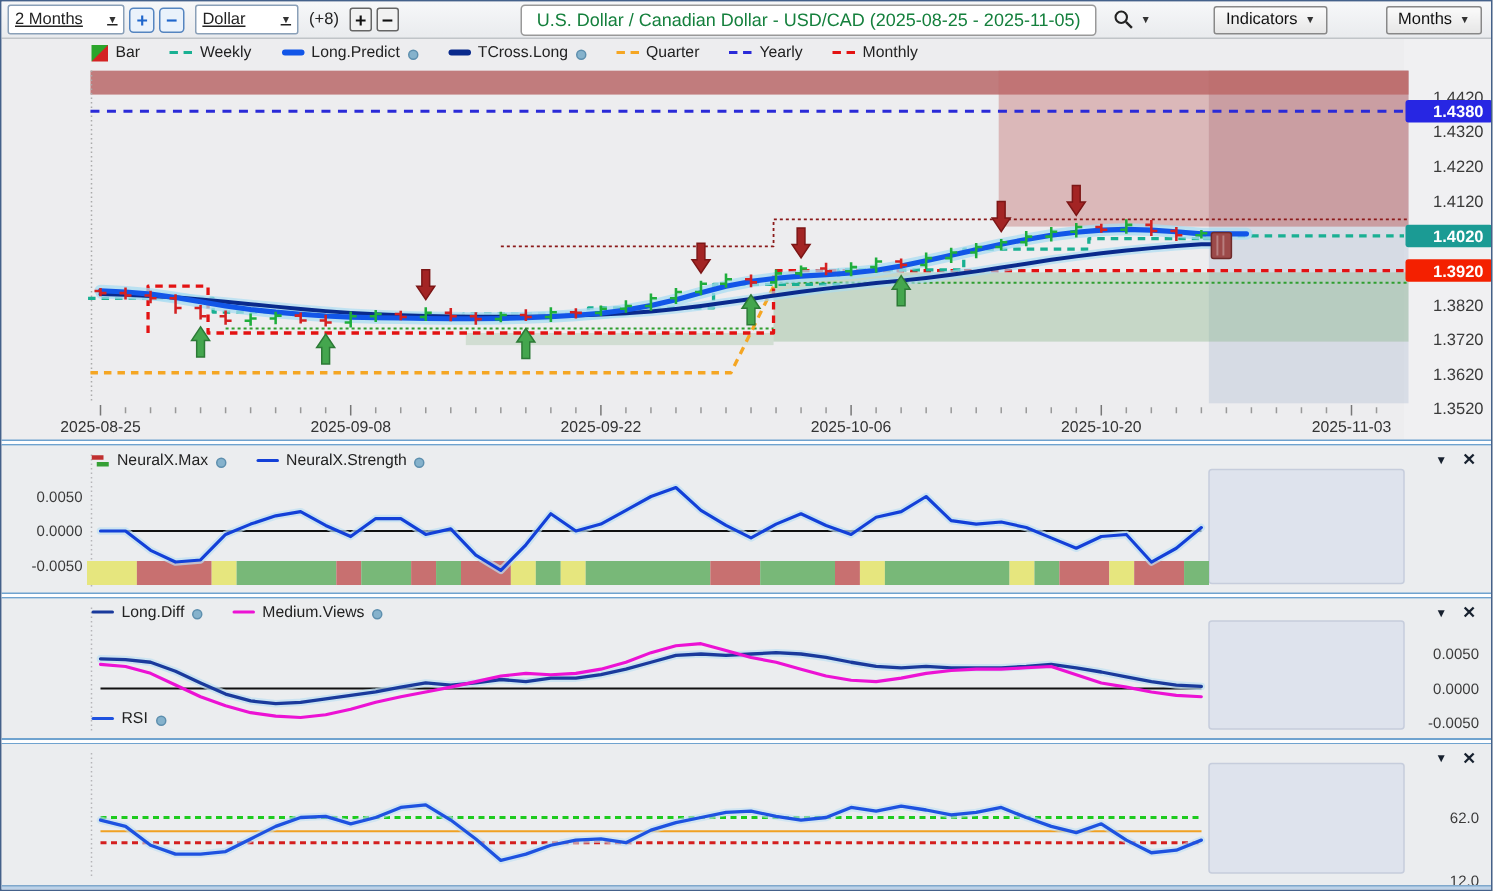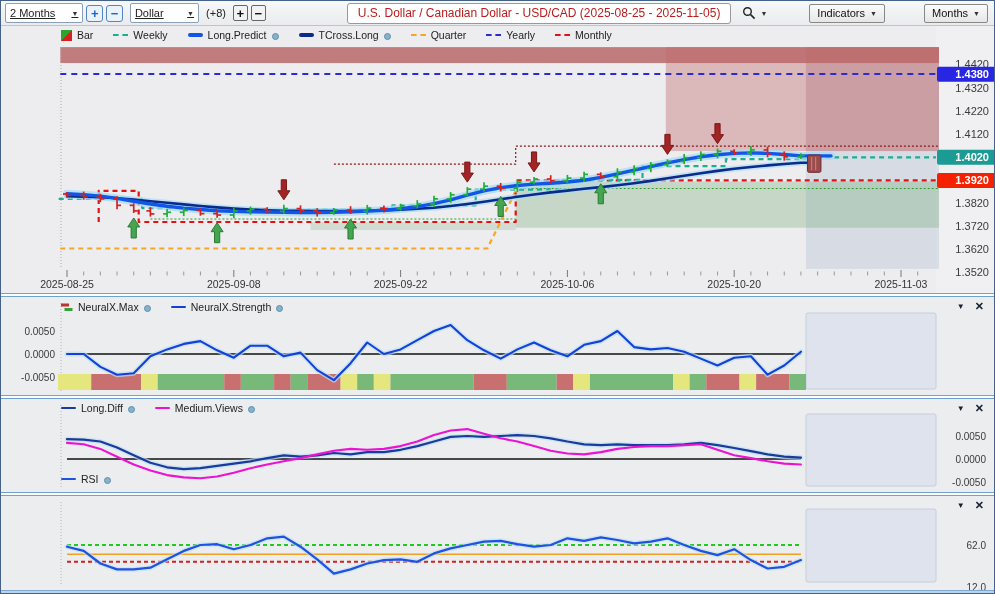--- a/index.html
+++ b/index.html
@@ -12,21 +12,21 @@
   .select{height:18px;background:#fff;border:1px solid #8aa0b8;border-radius:2px;
        display:flex;align-items:center;justify-content:space-between;
        font-size:11px;color:#222;padding:0 4px;text-decoration:underline;}
   .select .dd{font-size:7px;color:#333;margin-left:6px;}
   .zb{width:18px;height:17px;display:flex;align-items:center;justify-content:center;
        font-size:13px;font-weight:bold;line-height:1;border-radius:3px;cursor:default;padding:0;}
   .zb.blue{border:1px solid #5585c0;background:#eaf2fb;color:#1f66cc;}
   .zb.dark{width:16px;height:16px;border:1px solid #666;background:#f2f2f2;color:#111;border-radius:2px;}
   .ovl{font-size:11px;color:#222;margin:0 4px;}
   .titlebox{height:19px;border:1px solid #999;border-radius:3px;background:#fff;
-       font-size:12px;color:#b91c1c;display:flex;align-items:center;padding:0 10px;
+       font-size:12px;color:#15803d;display:flex;align-items:center;padding:0 10px;
        margin-left:78px;white-space:nowrap;}
   .magwrap{display:flex;align-items:center;gap:4px;margin-left:8px;}
   .magwrap .dd{font-size:7px;color:#333;}
   .tbtn{height:19px;border:1px solid #888;border-radius:2px;
        background:linear-gradient(#fbfbfb,#e6e6e6);font-size:11px;color:#111;
        display:flex;align-items:center;gap:5px;padding:0 7px;font-family:inherit;margin-left:36px;}
   .tbtn .dd{font-size:7px;color:#333;}
   .sp{margin-left:auto;}
   .sep{position:absolute;left:0;width:995px;height:4px;
        background:linear-gradient(#6fa3cf 25%,#fdfeff 25%,#fdfeff 75%,#6fa3cf 75%);}

